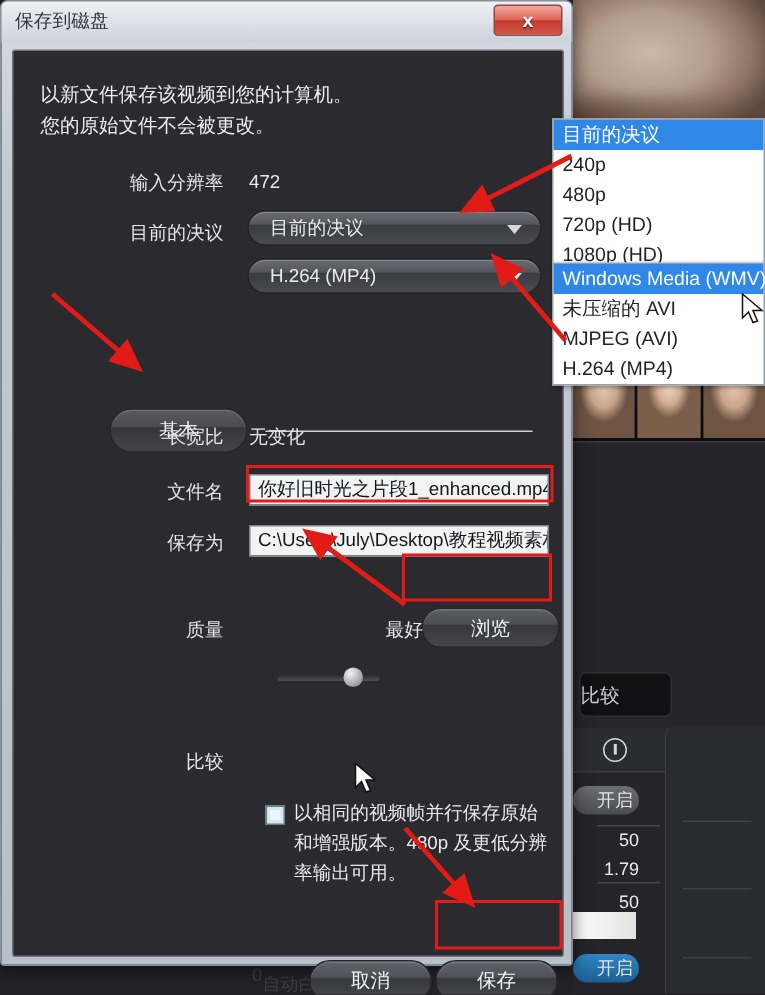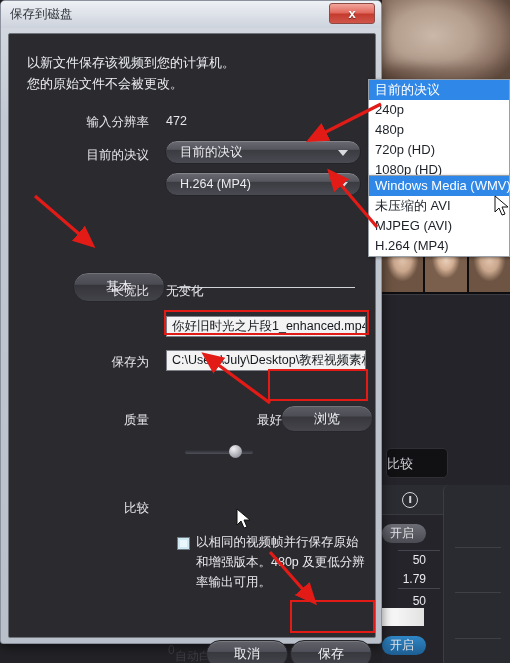--- a/index.html
+++ b/index.html
@@ -75,21 +75,21 @@
   .bg-info-icon:after {
     content:""; position:absolute; left:50%; top:3px; width:1.6px; height:7px;
     background:#d5d5da; transform: translateX(-50%);
   }
   .bg-panel-right {
     position: absolute; left: 443px; top: 485px; width: 67px; height: 178px;
     background: #2a2a31; border-left: 1px solid #3c3c45; border-radius: 6px 0 0 0;
   }
   .bg-pill {
     position: absolute; width: 44px; height: 19px; border-radius: 10px;
-    font-size: 12px; color: #e4e4e8; text-align: center; padding-right: 4px;
+    font-size: 12px; color: #e4e4e8; text-align: right; padding-right: 4px;
     line-height: 19px; overflow: hidden;
   }
   .bg-pill.gray { left: 382px; top: 524px; background: linear-gradient(180deg,#6d6d76,#4b4b53); }
   .bg-pill.blue { left: 382px; top: 636px; background: linear-gradient(180deg,#2f86c6,#1d5e92); }
   .bg-num {
     position: absolute; color: #e9e9ee; font-size: 12px; text-align: right; width: 44px;
   }
   .bg-row-line {
     position: absolute; left: 398px; height: 1px; background: #45454f; width: 42px;
   }
@@ -312,20 +312,21 @@
         <span>H.264 (MP4)</span>
         <span class="caret"></span>
       </div>
 
       <div class="tab-basic">基本</div>
       <div class="tab-rule"></div>
 
       <div class="lbl" style="left:40px; top:249px; width:100px;">长宽比</div>
       <div class="val" style="left:157px; top:249px;">无变化</div>
 
+      <div class="lbl" style="left:40px; top:286px; width:100px;">文件名</div>
       <div class="textfield" style="left:157px; top:282px; width:200px;">你好旧时光之片段1_enhanced.mp4</div>
 
       <div class="lbl" style="left:40px; top:320px; width:100px;">保存为</div>
       <div class="textfield" style="left:157px; top:316px; width:200px;">C:\Users\July\Desktop\教程视频素材</div>
 
       <div class="browse-btn">浏览</div>
 
       <div class="lbl" style="left:40px; top:378px; width:100px;font-family:Liberation Mono, monospace;">质量</div>
       <div class="slider-track"></div>
       <div class="slider-knob"></div>

